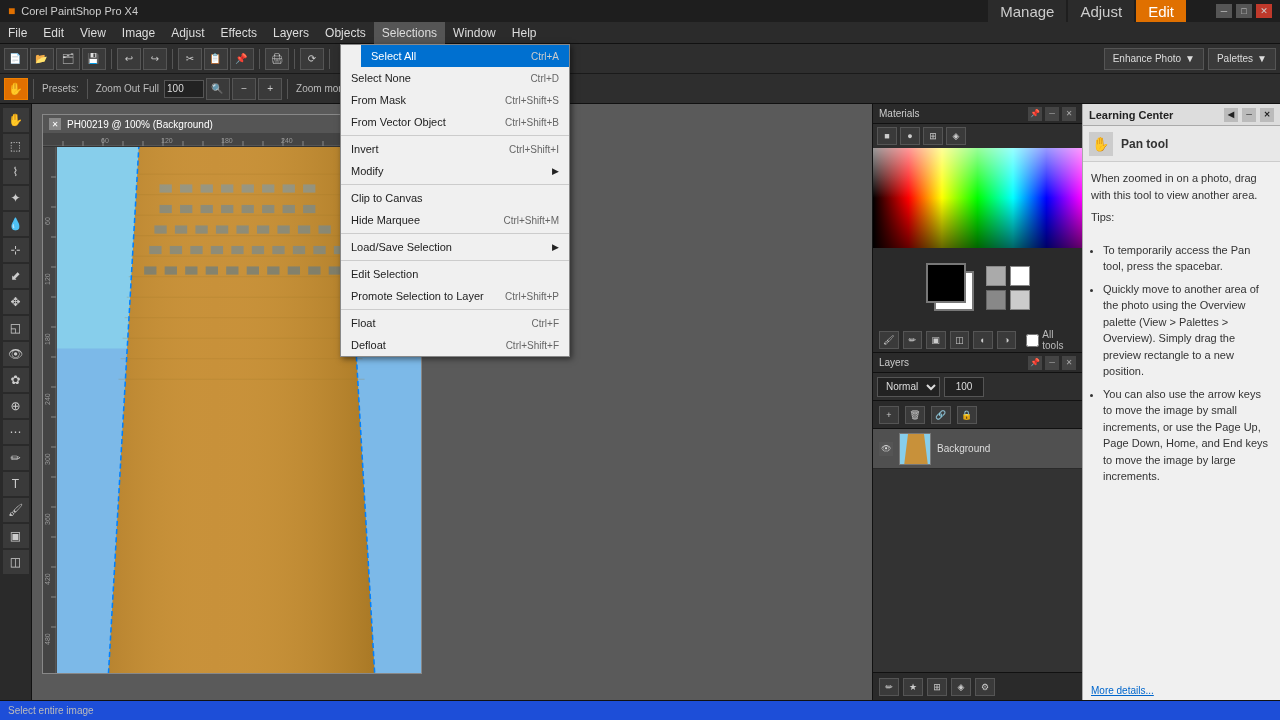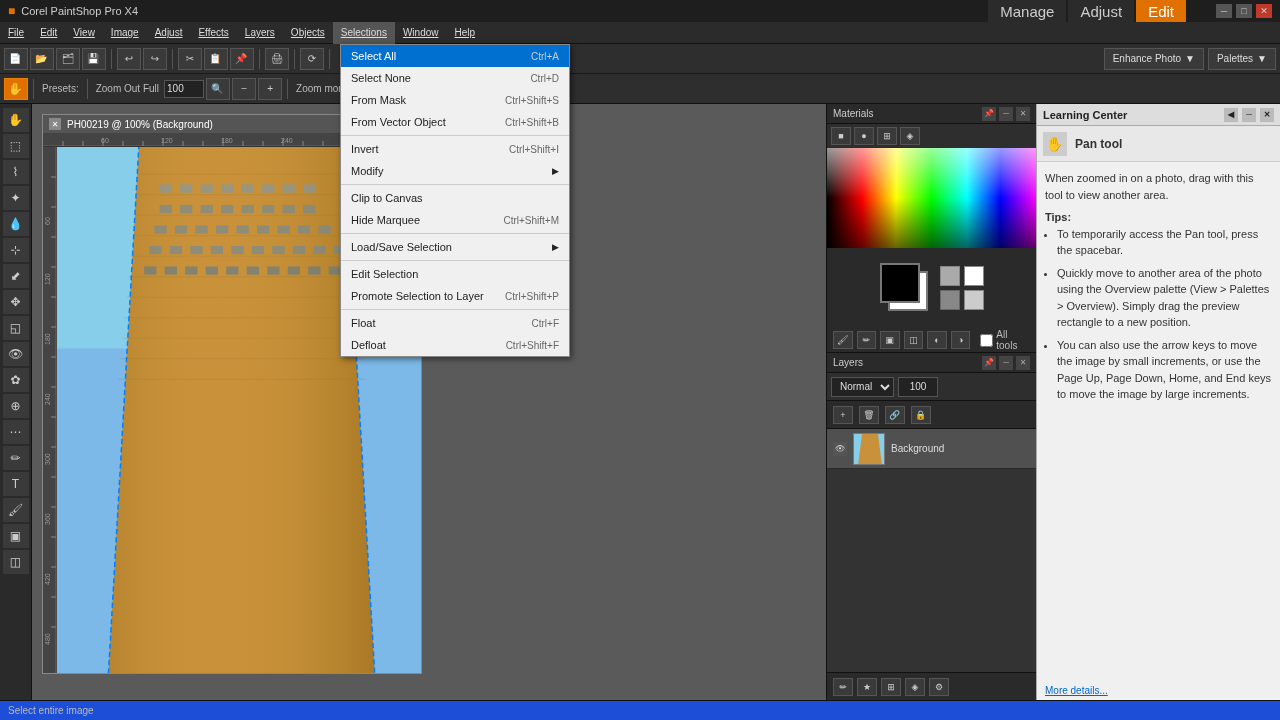--- a/index.html
+++ b/index.html
@@ -38,26 +38,25 @@
     #menu-bar {
       height: 22px;
       background: #2b2b2b;
       display: flex;
       align-items: center;
       border-bottom: 1px solid #111;
     }
     .menu-item {
       padding: 2px 8px;
       cursor: pointer;
-      font-size: 10px;
+      font-size: 12px;
       color: #ddd;
       height: 22px;
       display: flex;
       align-items: center;
-      text-decoration: underline;
     }
     .menu-item:hover, .menu-item.active { background: #555; }
 
     
     #toolbar-area {
       height: 60px;
       background: #2e2e2e;
       border-bottom: 1px solid #111;
       display: flex;
       flex-direction: column;
@@ -356,21 +355,21 @@
       background: #2a2a2a;
       display: flex;
       align-items: center;
       padding: 0 6px;
       gap: 4px;
       border-top: 1px solid #111;
     }
 
     
     #learning-center {
-      width: 244px;
+      width: 198px;
       background: #f0f0f0;
       color: #222;
       border-left: 1px solid #aaa;
       display: flex;
       flex-direction: column;
       font-size: 11px;
     }
     #lc-header {
       height: 22px;
       background: #ddd;
@@ -447,21 +446,21 @@
       z-index: 200;
     }
     .dd-item {
       height: 22px;
       display: flex;
       align-items: center;
       justify-content: space-between;
       padding: 0 10px;
       cursor: pointer;
     }
-    .dd-item.highlighted { background: #0070d0; color: #fff; }
+    .dd-item.highlighted { background: #0070d0; color: #fff; margin-left: 20px; }
     .dd-sep {
       height: 1px;
       background: #ccc;
       margin: 2px 0;
     }
     .dd-shortcut {
       font-size: 10px;
       color: #666;
     }
     .dd-item.highlighted .dd-shortcut { color: #ccc; }
@@ -852,21 +851,21 @@
         </div>
       </div>
       <div id="lc-tool-header">
         <div id="lc-tool-icon">✋</div>
         <div style="display:flex; flex-direction:column;">
           <div id="lc-tool-name">Pan tool</div>
         </div>
       </div>
       <div id="lc-content">
         <p>When zoomed in on a photo, drag with this tool to view another area.</p>
-        <p style="font-weight:bold; margin-bottom:0;">Tips:</p>
+        <p style="font-weight:normal; margin-bottom:16px;">Tips:</p>
         <ul>
           <li style="margin-bottom:6px;">To temporarily access the Pan tool, press the spacebar.</li>
           <li style="margin-bottom:6px;">Quickly move to another area of the photo using the Overview palette (View &gt; Palettes &gt; Overview). Simply drag the preview rectangle to a new position.</li>
           <li>You can also use the arrow keys to move the image by small increments, or use the Page Up, Page Down, Home, and End keys to move the image by large increments.</li>
         </ul>
       </div>
       <div id="lc-more-details">More details...</div>
     </div>
 
   </div>

